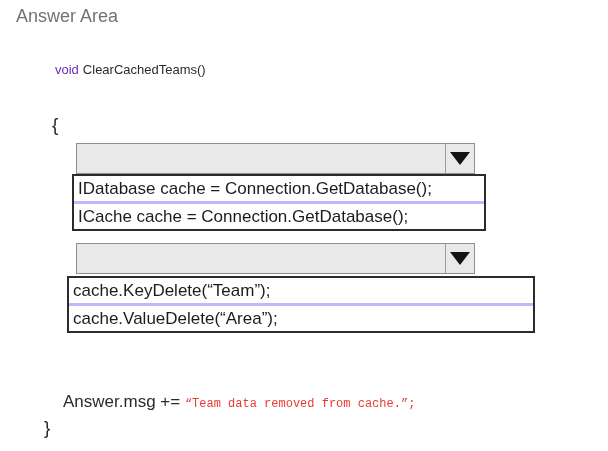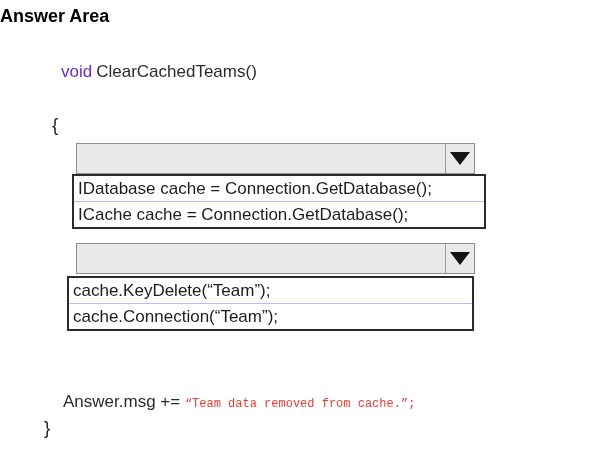--- a/index.html
+++ b/index.html
@@ -6,33 +6,33 @@
   .canvas {
     position: relative;
     width: 608px;
     height: 451px;
     background: #ffffff;
     font-family: "Liberation Sans", sans-serif;
     overflow: hidden;
   }
   .title {
     position: absolute;
-    left: 0;
+    left: 16px;
     top: 6px;
     margin: 0;
     font-size: 18px;
-    font-weight: bold;
-    color: #000000;
+    font-weight: normal;
+    color: #737373;
   }
   .code-line { color: #2b2b2b; }
   .sig {
     position: absolute;
-    left: 61px;
+    left: 55px;
     top: 62px;
-    font-size: 17px;
+    font-size: 13px;
     white-space: nowrap;
   }
   .kw { color: #6c2eb9; margin-right: 4px; }
   .brace {
     position: absolute;
     font-size: 19px;
     color: #2b2b2b;
     font-weight: normal;
   }
   .brace-open  { left: 52px; top: 114px; }
@@ -74,30 +74,30 @@
     border-right: 10px solid transparent;
     border-top: 13px solid #141414;
   }
   .listbox {
     position: absolute;
     background: #0369a1;
     border: 2px solid #2b2b2b;
     box-sizing: border-box;
   }
   .lb1 { left: 72px; top: 174px; width: 414px; }
-  .lb2 { left: 67px; top: 276px; width: 407px; }
+  .lb2 { left: 67px; top: 276px; width: 468px; }
   .list-row {
     height: 25px;
     line-height: 25px;
     padding-left: 4px;
     font-size: 17px;
     color: #1c1c1c;
     white-space: nowrap;
     overflow: hidden;
-    border-top: 1px solid #c4b5fd;
+    border-top: 3px solid #c4b5fd;
     background: #ffffff;
   }
   .list-row:first-child { border-top: none; }
   .viewbag {
     position: absolute;
     left: 63px;
     top: 392px;
     font-size: 17px;
     white-space: nowrap;
   }
@@ -135,21 +135,21 @@
 
   <div class="dropdown dd2">
     <div class="dd-field"></div>
     <div class="dd-btn">
       <span class="tri"></span>
     </div>
   </div>
 
   <div class="listbox lb2">
       <div class="list-row">cache.KeyDelete(“Team”);</div>
-      <div class="list-row">cache.Connection(“Team”);</div>
+      <div class="list-row">cache.ValueDelete(“Area”);</div>
     </div>
 
   <div class="code-line viewbag">
     <span>Answer.msg += </span><span class="redstr">“Team data removed from cache.”;</span>
   </div>
 
   <div class="brace brace-close">}</div>
 
 </div>
 

